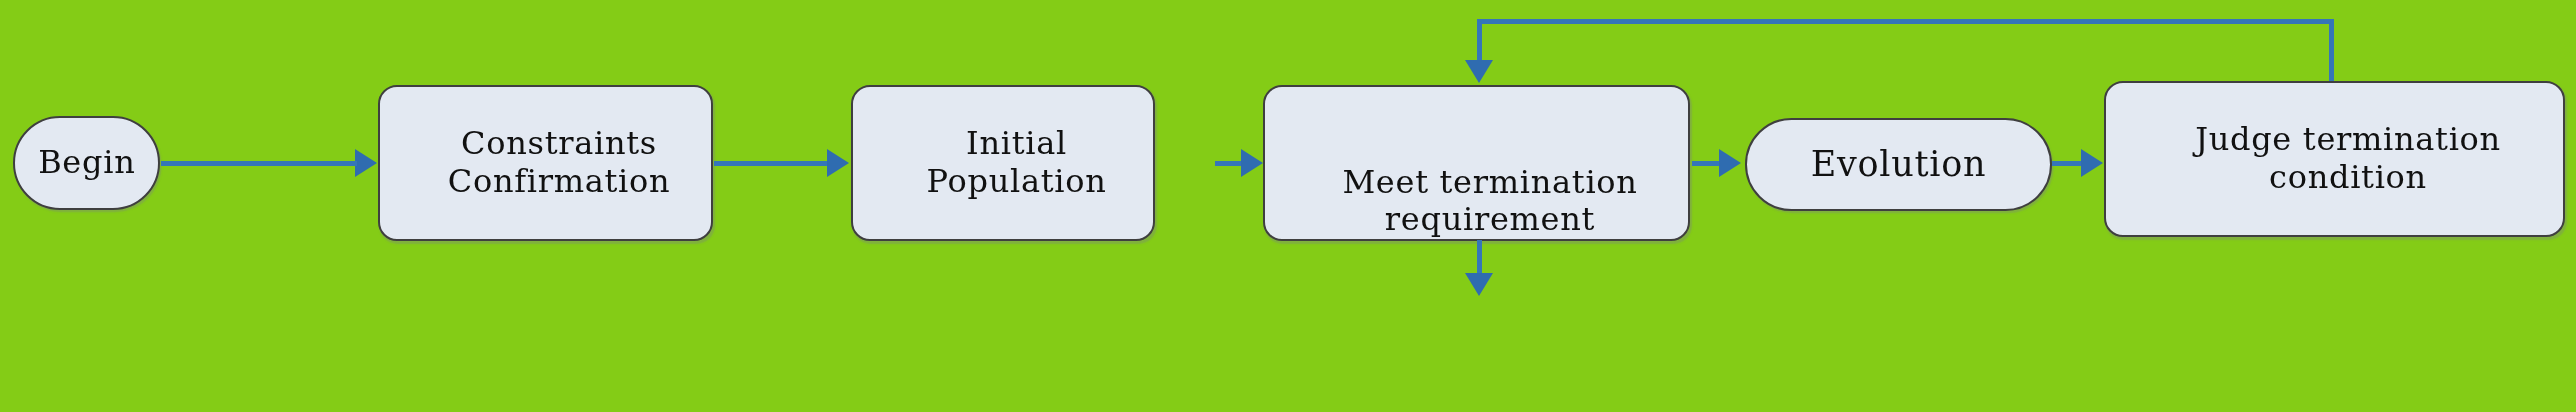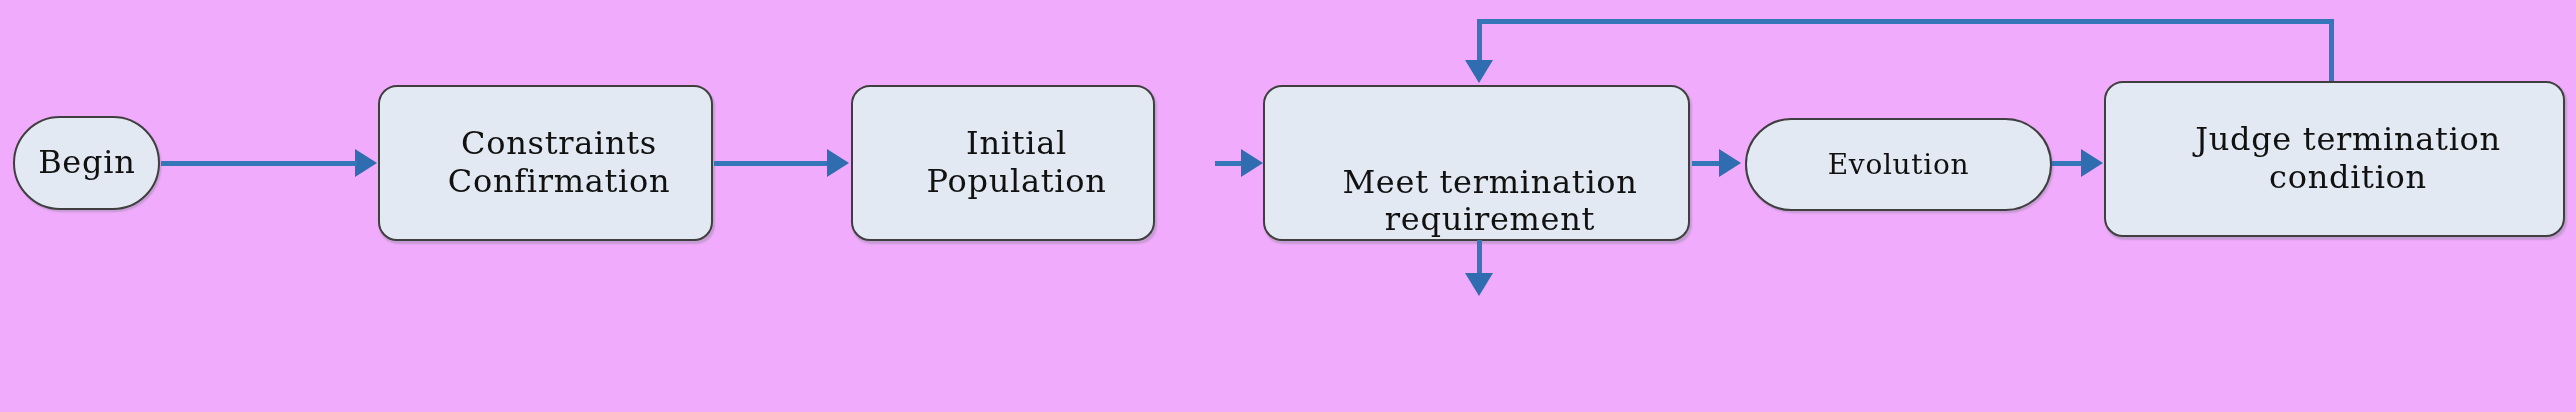--- a/index.html
+++ b/index.html
@@ -4,21 +4,21 @@
 <style>
   html, body {
     margin: 0;
     padding: 0;
     background: #ffffff;
   }
   #canvas {
     position: relative;
     width: 2576px;
     height: 413px;
-    background: #f0abfc;
+    background: #84cc16;
     overflow: hidden;
     font-family: "DejaVu Serif", serif;
   }
   .node {
     position: absolute;
     box-sizing: border-box;
     background: #e3e9f2;
     border: 2.2px solid #3f3f3f;
     display: flex;
     align-items: center;
@@ -101,21 +101,21 @@
     <span class="label">Meet termination
 requirement</span>
   </div>
 
   <div class="conn-line conn-h" style="left:1692px; top:161px; width:32px;"></div>
   <div class="arrow-right" style="left:1719px; top:149px;"></div>
 
   <div class="conn-line conn-v" style="left:1477px; top:240px; width:5.2px; height:38px;"></div>
   <div class="arrow-down" style="left:1465px; top:273px;"></div>
 
-  <div class="node pill" style="left:1745px; top:118px; width:307px; height:93px; font-size:28px;">
+  <div class="node pill" style="left:1745px; top:118px; width:307px; height:93px; font-size:35px;">
     <span class="label">Evolution</span>
   </div>
 
   <div class="conn-line conn-h" style="left:2052px; top:161px; width:32px;"></div>
   <div class="arrow-right" style="left:2081px; top:149px;"></div>
 
   <div class="node rrect" style="left:2104px; top:81px; width:461px; height:156px; font-size:32px;">
     <span class="label">Judge termination
 condition</span>
   </div>

